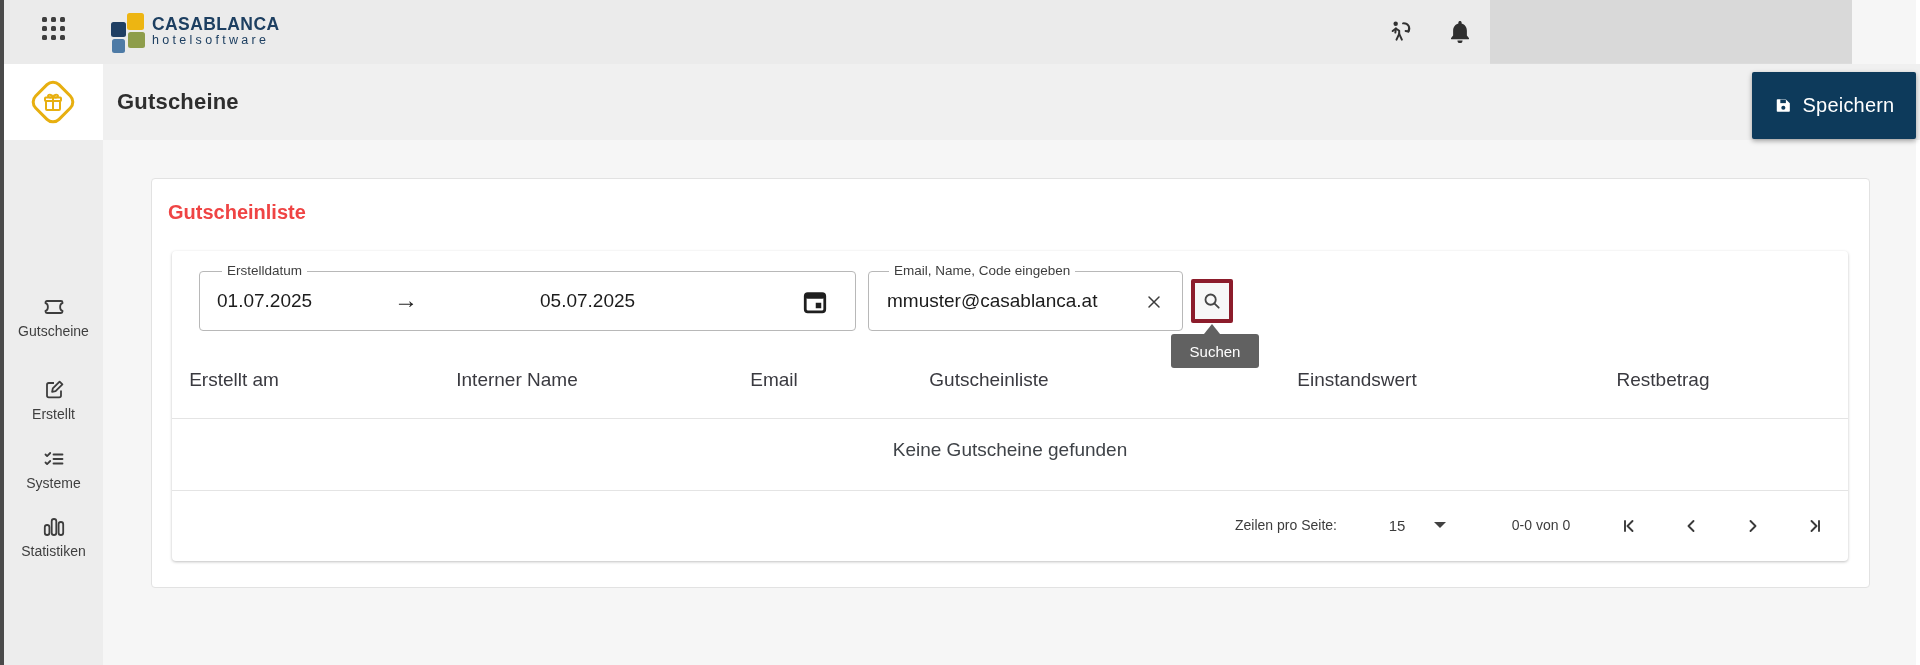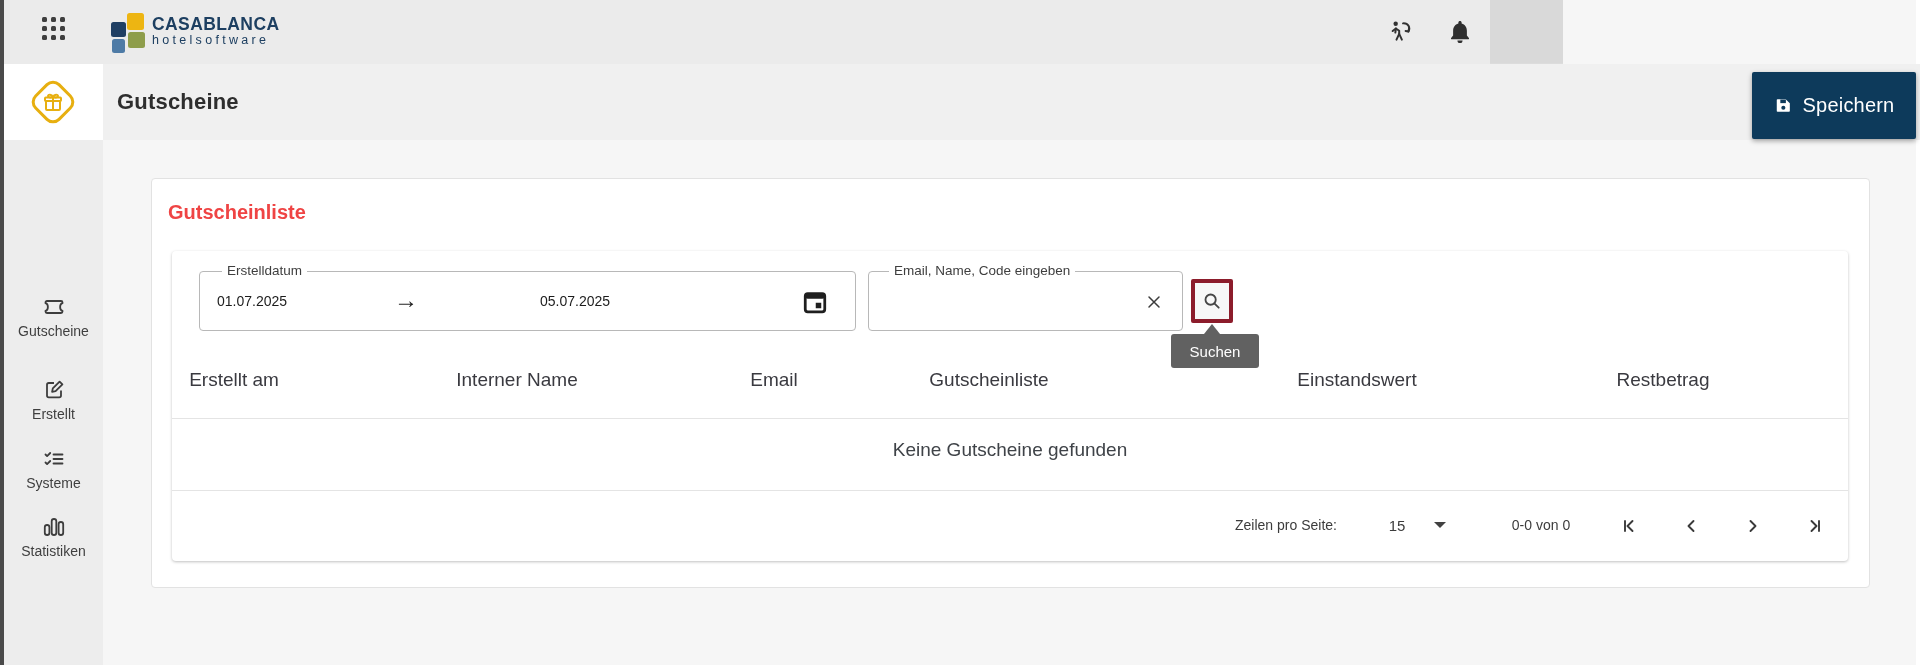--- a/index.html
+++ b/index.html
@@ -4,21 +4,21 @@
 <style>
   * { margin:0; padding:0; box-sizing:border-box; }
   body { font-family:"Liberation Sans", sans-serif; background:#ffffff; }
   .screen { position:relative; width:1920px; height:665px; background:#f6f6f6; overflow:hidden; font-family:"Liberation Sans", sans-serif; }
 
   
   .left-edge { position:absolute; left:0; top:0; width:4px; height:665px; background:#4a4a4a; }
   .right-strip { position:absolute; right:0; top:0; width:4px; height:665px; background:#ffffff; }
 
   
-  .topbar { position:absolute; left:4px; top:0; width:1559px; height:64px; background:#d9d9d9; border-bottom:1px solid #dcdcdc; }
+  .topbar { position:absolute; left:4px; top:0; width:1848px; height:64px; background:#d9d9d9; border-bottom:1px solid #dcdcdc; }
   .topbar-left { position:absolute; left:0; top:0; width:1486px; height:64px; background:#ebebeb; }
   .apps-grid { position:absolute; left:38px; top:17px; width:26px; height:26px; display:grid; grid-template-columns:repeat(3,5px); grid-template-rows:repeat(3,5px); gap:4px; cursor:pointer; }
   .apps-grid i { background:#3e3e3e; border-radius:1.5px; }
   .logo { position:absolute; left:107px; top:12px; width:230px; height:42px; }
   .logo-squares { position:absolute; left:0; top:1px; width:35px; height:41px; }
   .logo-squares i { position:absolute; border-radius:2.5px; }
   .sq-yellow { left:16px; top:0;  width:17px; height:17px; background:#edb512; }
   .sq-navy   { left:0;  top:9px;  width:15px; height:15px; background:#1f3f63; }
   .sq-olive  { left:17px;top:19px; width:17px; height:16px; background:#8e9d4b; }
   .sq-blue   { left:1px; top:26px; width:13px; height:14px; background:#4e7ba6; }
@@ -49,21 +49,21 @@
 
   
   .paper { position:absolute; left:20px; top:72px; width:1676px; height:310px; background:#ffffff; border-radius:4px; box-shadow:0 1px 3px rgba(0,0,0,.25); }
 
   .fieldset { position:absolute; border:1px solid #b8b8b8; border-radius:4px; background:#ffffff; }
   .fs-date  { left:27px;  top:20px; width:657px; height:60px; }
   .fs-email { left:696px; top:20px; width:315px; height:60px; }
   .fs-legend { position:absolute; top:-9px; background:#ffffff; padding:0 5px; font-size:13.5px; color:#3e3e3e; white-space:nowrap; }
   .fs-date  .fs-legend { left:22px; }
   .fs-email .fs-legend { left:20px; }
-  .date-value { position:absolute; top:0; height:58px; line-height:58px; font-size:14px; color:#1c1c1c; cursor:text; }
+  .date-value { position:absolute; top:0; height:58px; line-height:58px; font-size:19px; color:#1c1c1c; cursor:text; }
   .dv-from { left:17px; }
   .dv-to   { left:340px; }
   .range-arrow { position:absolute; left:186px; top:0; width:40px; height:58px; line-height:56px; text-align:center; font-size:24px; color:#1e1e1e; }
   .calendar-btn { position:absolute; left:600px; top:15px; width:30px; height:30px; cursor:pointer; }
   .email-value { position:absolute; left:18px; top:0; height:58px; line-height:58px; font-size:19px; color:#1c1c1c; white-space:nowrap; cursor:text; }
   .clear-btn { position:absolute; left:276px; top:21px; width:18px; height:18px; cursor:pointer; }
 
   .search-button { position:absolute; left:1019px; top:28px; width:42px; height:44px; background:#f7f7f7; border:4px solid #8c1c2b; border-radius:2px; display:flex; align-items:center; justify-content:center; cursor:pointer; }
 
   .tooltip { position:absolute; left:999px; top:83px; width:88px; height:34px; background:#616161; border-radius:3px; color:#ffffff; font-size:15px; display:flex; align-items:center; justify-content:center; z-index:5; }
@@ -203,20 +203,21 @@
           <svg width="30" height="30" viewBox="0 0 24 24">
             <rect x="4.2" y="5.2" width="15.6" height="14.6" rx="2" fill="none" stroke="#1f1f1f" stroke-width="2.2"></rect>
             <rect x="4.2" y="5.2" width="15.6" height="4.2" rx="2" fill="#1f1f1f"></rect>
             <rect x="12.6" y="12.6" width="4.4" height="4.4" fill="#1f1f1f"></rect>
           </svg>
         </span>
       </div>
 
       <div class="fieldset fs-email">
         <span class="fs-legend">Email, Name, Code eingeben</span>
+        <span class="email-value">mmuster@casablanca.at</span>
         <span class="clear-btn">
           <svg width="18" height="18" viewBox="0 0 18 18" stroke="#3c3c3c" stroke-width="1.5" stroke-linecap="round">
             <path d="M4 4 L14 14 M14 4 L4 14"></path>
           </svg>
         </span>
       </div>
 
       <div class="search-button">
         <svg width="22" height="22" viewBox="0 0 24 24" fill="none" stroke="#454545" stroke-width="2" stroke-linecap="round">
           <circle cx="10.5" cy="10.5" r="5.6"></circle>

